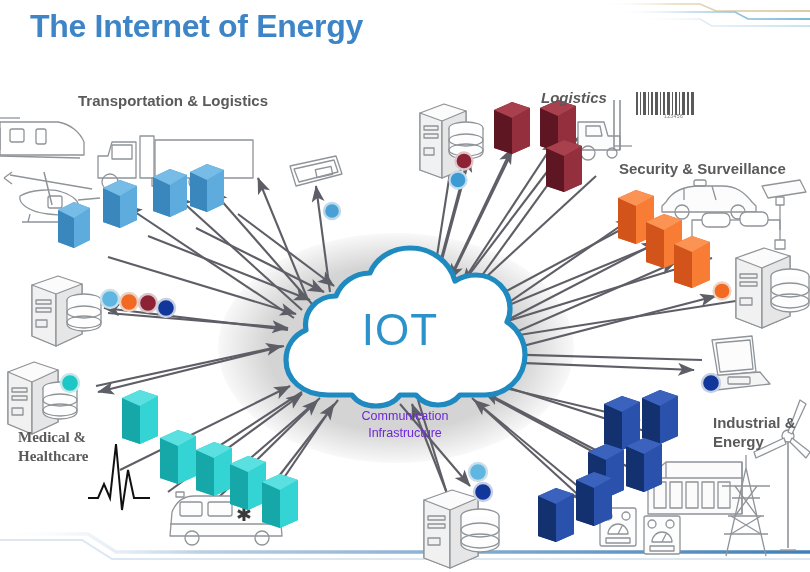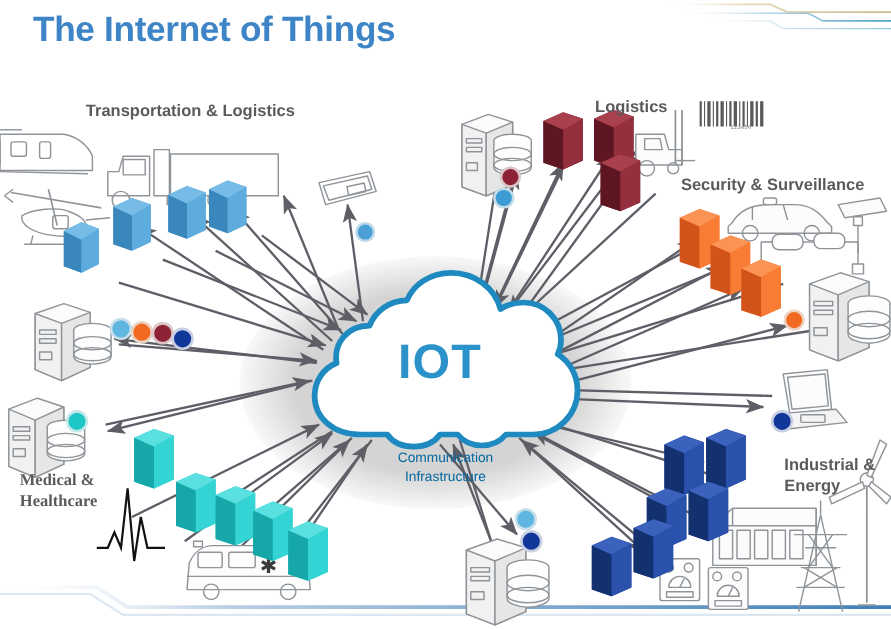--- a/index.html
+++ b/index.html
@@ -18,26 +18,26 @@
     letter-spacing:-0.3px;
     font-family:"Liberation Sans","DejaVu Sans",sans-serif;
   }
   .seclbl{
     position:absolute;color:#5a5a5a;font-weight:bold;
     font-size:15px;line-height:19px;white-space:pre-line;
     font-family:"Liberation Sans","DejaVu Sans",sans-serif;
   }
   .iotword{
     position:absolute;left:330px;top:305px;width:140px;text-align:center;
-    font-size:44px;color:#2b93c9;font-weight:bold;letter-spacing:1px;
+    font-size:44px;color:#2b93c9;font-weight:normal;letter-spacing:1px;
     font-family:"Liberation Sans","DejaVu Sans",sans-serif;
   }
   .cominfra{
     position:absolute;left:315px;top:408px;width:180px;text-align:center;
-    font-size:12.5px;line-height:17px;color:#0369a1;white-space:pre-line;
+    font-size:12.5px;line-height:17px;color:#6d28d9;white-space:pre-line;
     font-family:"Liberation Sans","DejaVu Sans",sans-serif;
   }
   .bclbl{
     position:absolute;left:664px;top:113px;font-size:5px;color:#777;
     letter-spacing:0.4px;
     font-family:"Liberation Sans","DejaVu Sans",sans-serif;
   }
 </style>
 </head>
 <body>
@@ -559,26 +559,26 @@
     <g>
           <path d="M576,480 L594,472 L612,478 L612,518 L594,526 L576,520 Z" fill="#1c3f94"></path>
        <path d="M576,480 L594,488 L594,526 L576,520 Z" fill="#13306f"></path>
        <path d="M594,488 L612,478 L612,518 L594,526 Z" fill="#2a52ad"></path>
        <path d="M576,480 L594,472 L612,478 L594,488 Z" fill="#3b63bd"></path>
         </g>
   </g>
 </svg>
 </div>
 
-<div class="ttl">The Internet of Things</div>
+<div class="ttl">The Internet of Energy</div>
 <div class="iotword">IOT</div>
 <div class="cominfra">Communication
 Infrastructure</div>
 
 <div class="seclbl" style="left:78px;top:91px;">Transportation &amp; Logistics</div>
-<div class="seclbl" style="left:541px;top:88px;">Logistics</div>
+<div class="seclbl" style="left:541px;top:88px;font-style:italic;">Logistics</div>
 <div class="seclbl" style="left:619px;top:159px;">Security &amp; Surveillance</div>
 <div class="seclbl" style="left:690px;top:413px;margin-left:23px;">Industrial &amp;
 Energy</div>
 <div class="seclbl" style="left:18px;top:428px;font-family:Liberation Serif, serif;">Medical &amp;
 Healthcare</div>
 
 <div class="bclbl">123456</div>
 
 </body></html>

